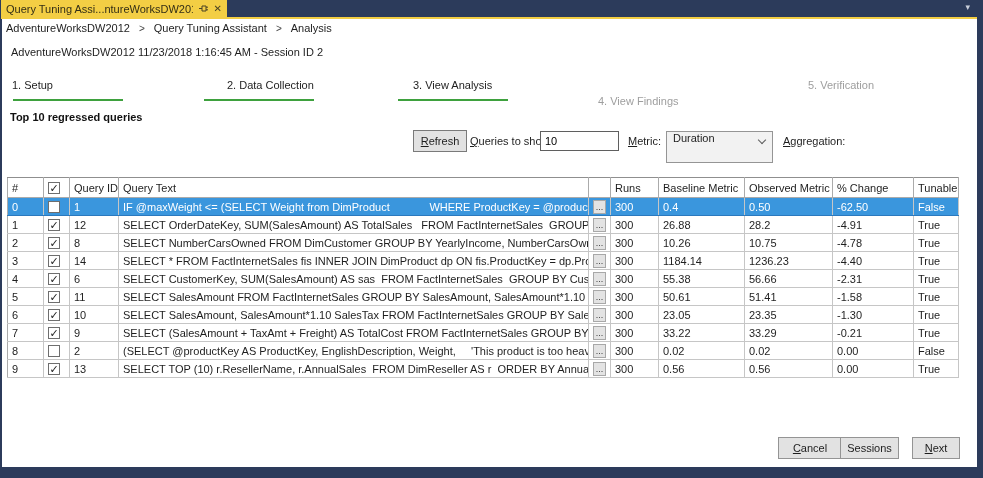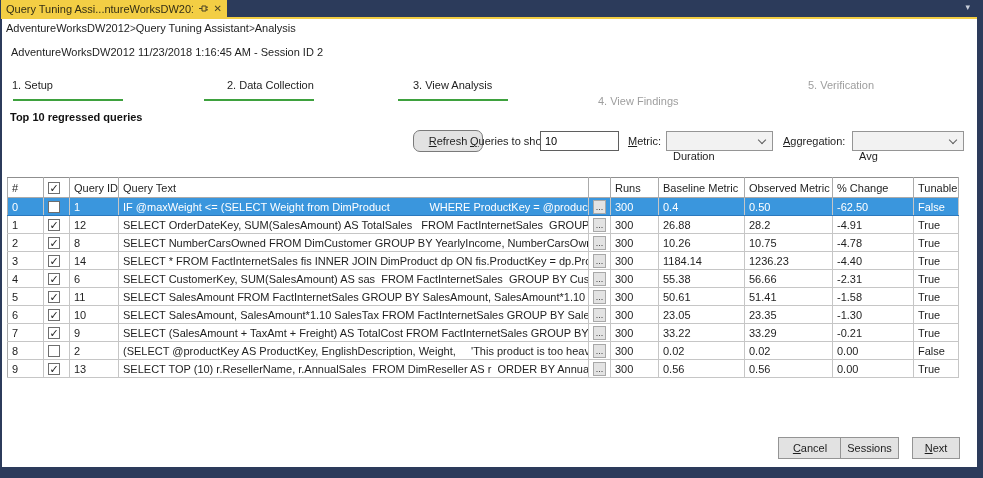--- a/index.html
+++ b/index.html
@@ -12,21 +12,21 @@
          display:flex; align-items:center; padding:0 5px; gap:5px; }
   .tab-title { font-size:11px; color:#332E16; white-space:nowrap; overflow:hidden; flex:1; }
   .tab-pin { width:11px; height:11px; flex:0 0 auto; cursor:pointer; }
   .tab-close { font-size:10px; color:#4a4324; line-height:11px; cursor:pointer; flex:0 0 auto; }
   .accent-line { position:absolute; top:17px; left:1px; right:6px; height:2px; background:#F3CE44; }
   .docwell-chevron { position:absolute; top:2px; right:13px; font-size:9px; color:#C9CFDB; }
 
   
   .doc { position:absolute; left:2px; top:19px; right:6px; bottom:11px; background:#FFFFFF; font-size:11px; color:#1e1e1e; }
 
-  .breadcrumb { position:absolute; left:4px; top:3px; display:flex; align-items:center; gap:0; font-size:11px; }
+  .breadcrumb { position:absolute; left:4px; top:3px; display:flex; align-items:center; gap:9px; font-size:11px; }
   .crumb { color:#1e1e1e; cursor:pointer; }
   .crumb-sep { color:#444; font-size:10px; }
 
   .session-title { position:absolute; left:9px; top:27px; font-size:11px; color:#1e1e1e; }
 
   .step { position:absolute; top:60px; font-size:11px; color:#9e9e9e; white-space:nowrap; }
   .step.done { color:#1e1e1e; }
   .step .ul { display:none; position:absolute; top:20px; width:110px; height:2px; background:#3EA13E; }
   .step.done .ul { display:block; }
   .step-1 { left:10px; }  .step-1 .ul { left:1px; }
@@ -37,25 +37,25 @@
 
   .section-title { position:absolute; left:8px; top:92px; font-size:11px; font-weight:bold; color:#111; }
 
   
   .toolbar-label { position:absolute; top:116px; font-size:11px; color:#1e1e1e; white-space:nowrap; }
   .lbl-queries { left:468px; }
   .lbl-metric  { left:626px; }
   .lbl-agg     { left:781px; }
   .win-btn { background:#E2E2E2; border:1px solid #949494; font-size:11px; color:#1e1e1e;
              font-family:"Liberation Sans",sans-serif; cursor:pointer; text-align:center; }
-  .btn-refresh { position:absolute; left:411px; top:111px; width:70px; height:22px; border-color:#7a7a7a;border-radius:7px; }
+  .btn-refresh { position:absolute; left:411px; top:111px; width:54px; height:22px; border-color:#7a7a7a; }
   .input-queries { position:absolute; left:538px; top:112px; width:79px; height:20px; border:1px solid #5f5f5f;
                    font-size:11px; padding:0 4px; font-family:"Liberation Sans",sans-serif; }
-  .combo { position:absolute; top:112px; height:20px; background:#F2F2F2; border:1px solid #959595;
-           font-size:11px; color:#1e1e1e; padding:18px 18px 0 6px; cursor:pointer; }
+  .combo { position:absolute; top:112px; height:32px; background:#F2F2F2; border:1px solid #959595;
+           font-size:11px; color:#1e1e1e; padding:0 18px 0 6px; cursor:pointer; }
   .combo-metric { left:664px; width:107px; }
   .combo-agg    { left:850px; width:112px; }
   .combo .chev { position:absolute; right:7px; top:5px; width:6px; height:6px;
                  border-right:1.5px solid #5e5e5e; border-bottom:1.5px solid #5e5e5e; transform:rotate(45deg); }
 
   
   .grid-wrap { position:absolute; left:5px; top:158px; width:951px; }
   table.grid { border-collapse:collapse; table-layout:fixed; width:951px; font-size:11px; }
   table.grid th { height:20px; font-weight:normal; text-align:left; padding:0 4px; background:#fff;
                   border:1px solid #ABABAB; border-top:1px solid #8f8f8f; white-space:nowrap; overflow:hidden; }
@@ -122,21 +122,20 @@
     </div>
 
     <div class="section-title">Top 10 regressed queries</div>
 
     <button class="win-btn btn-refresh"><u>R</u><span>efresh</span></button>
     <span class="toolbar-label lbl-queries"><u>Q</u><span>ueries to show:</span></span>
     <input class="input-queries" type="text" value="10" style="">
     <span class="toolbar-label lbl-metric"><u>M</u><span>etric:</span></span>
     <div class="combo combo-metric"><span>Duration</span><span class="chev"></span></div>
     <span class="toolbar-label lbl-agg"><u>A</u><span>ggregation:</span></span>
-    <div class="combo combo-agg"><span>Avg</span><span class="chev"></span></div>
 
     <div class="grid-wrap">
       <table class="grid">
         <colgroup>
           <col style="width:36px">
             <col style="width:26px">
             <col style="width:49px">
             <col style="width:470px">
           <col style="width:22px">
             <col style="width:48px">

